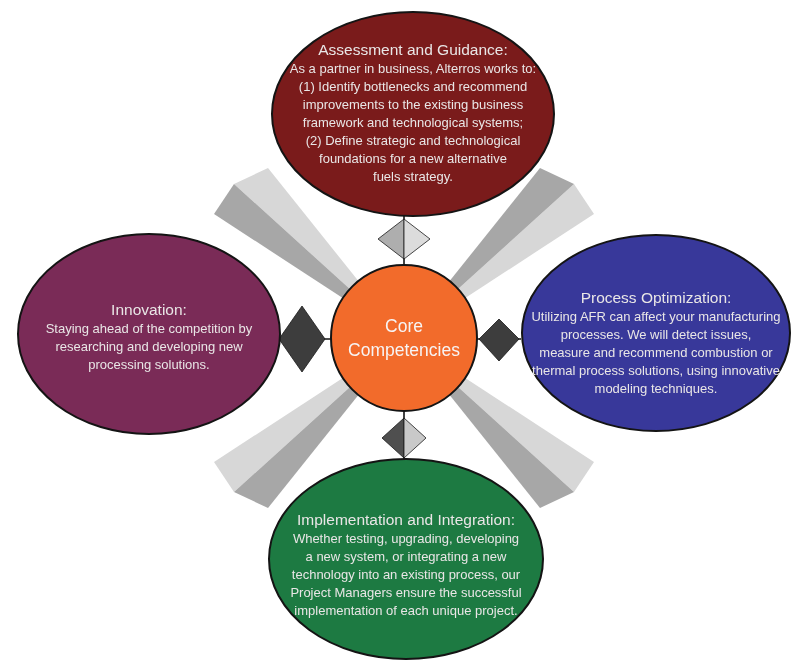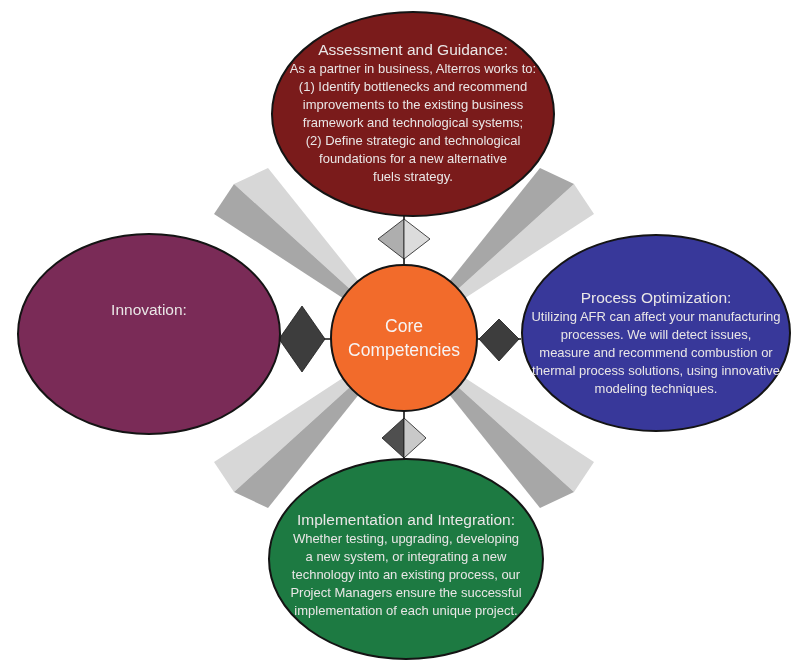--- a/index.html
+++ b/index.html
@@ -82,20 +82,23 @@
 (1) Identify bottlenecks and recommend
 improvements to the existing business
 framework and technological systems;
 (2) Define strategic and technological
 foundations for a new alternative
 fuels strategy.</div>
   </div>
 
   <div class="node-text pos-innovation">
     <div class="node-title">Innovation:</div>
+    <div class="node-body">Staying ahead of the competition by
+researching and developing new
+processing solutions.</div>
   </div>
 
   <div class="node-text pos-process">
     <div class="node-title">Process Optimization:</div>
     <div class="node-body">Utilizing AFR can affect your manufacturing
 processes. We will detect issues,
 measure and recommend combustion or
 thermal process solutions, using innovative
 modeling techniques.</div>
   </div>

